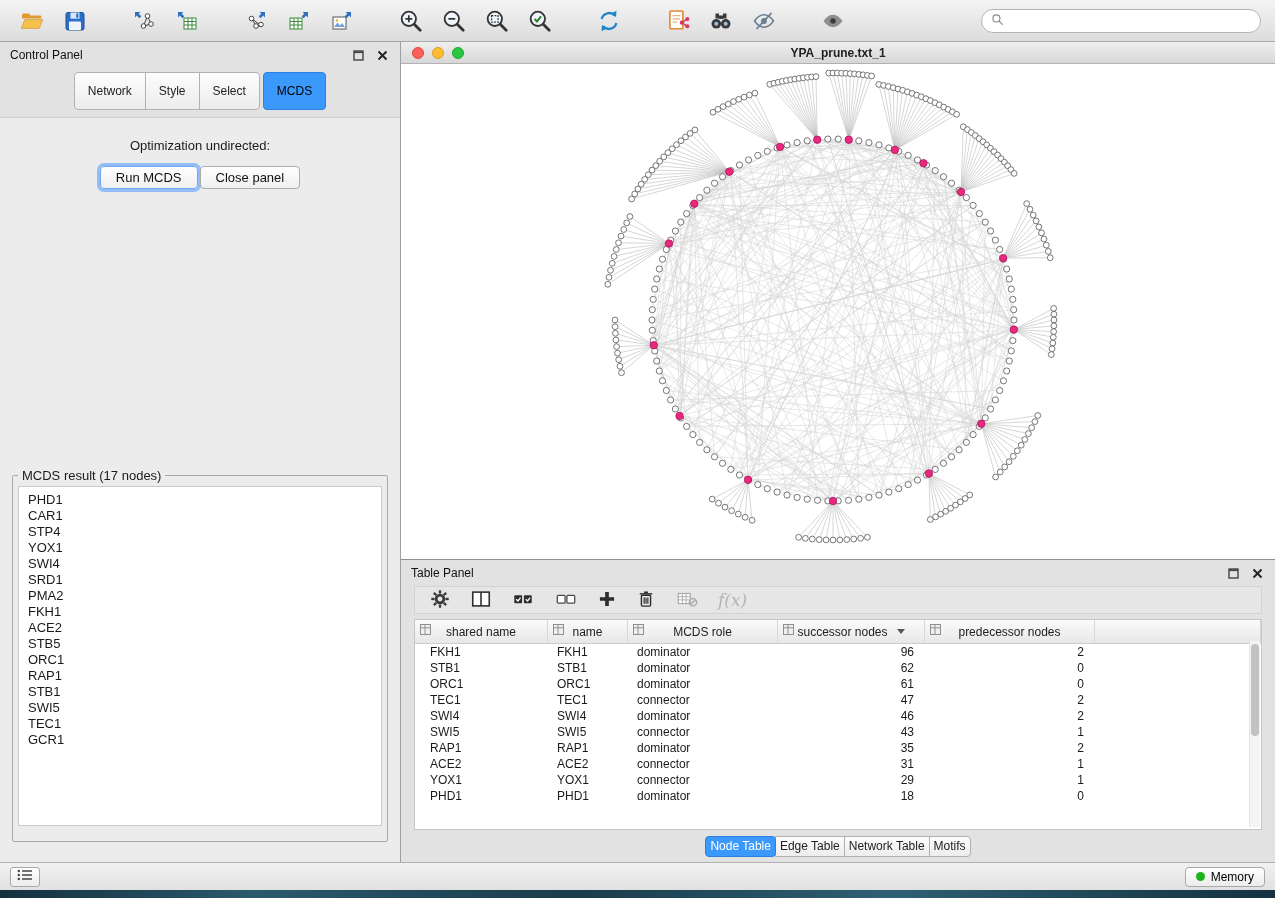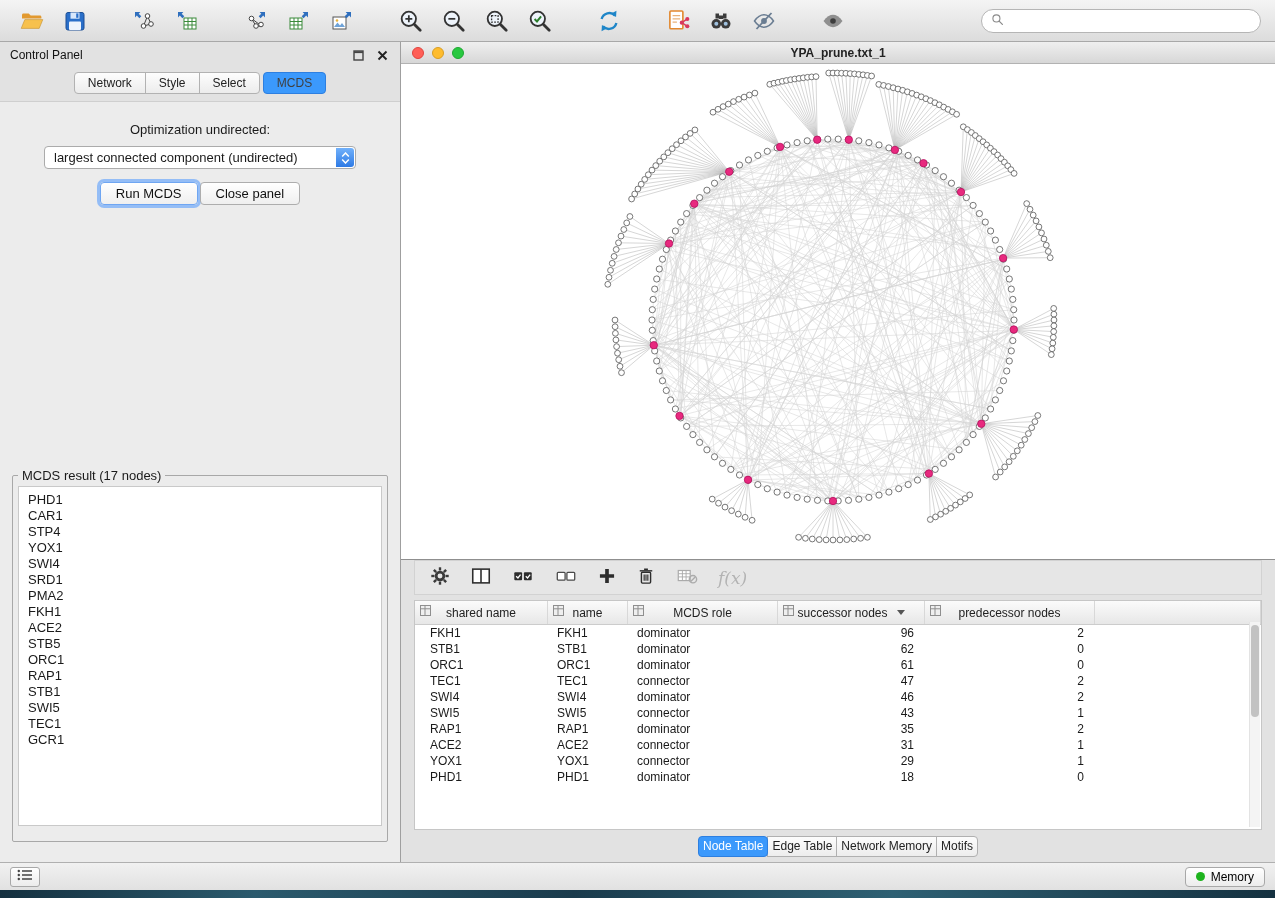--- a/index.html
+++ b/index.html
@@ -25,25 +25,25 @@
   .right-col { flex:1; display:flex; flex-direction:column; }
 
   .panel-header { height:26px; display:flex; align-items:center; padding:0 10px;
     font-size:12px; color:#111; }
   .panel-header .ph-icons { margin-left:auto; display:flex; gap:8px; align-items:center; }
   .ph-btn { width:16px; height:16px; border:none; background:transparent; display:flex;
     align-items:center; justify-content:center; }
 
   
   .cp-tabbar { display:flex; justify-content:center; padding:4px 0 7px; }
-  .cp-tab { font-size:12px; padding:3px 13px; background:linear-gradient(#fdfdfd,#ececec);
+  .cp-tab { font-size:12px; padding:11px 13px; background:linear-gradient(#fdfdfd,#ececec);
     border:1px solid #b2b2b2; margin-left:-1px; color:#222; }
   .cp-tab.first { border-radius:4px 0 0 4px; margin-left:0; }
   .cp-tab.lastplain { border-radius:0 4px 4px 0; }
-  .cp-tab.active { background:#3b99fc; color:#404040; border:1px solid #2d7fe0;
+  .cp-tab.active { background:#3b99fc; color:#000000; border:1px solid #2d7fe0;
     border-radius:4px; margin-left:3px; }
 
   .cp-body { flex:1; background:#ececec; border-top:1px solid #cfcfcf; display:flex;
     flex-direction:column; }
   .opt-label { text-align:center; font-size:13px; margin-top:20px; }
   .dropdown { margin:9px auto 0; width:312px; height:23px; background:#fff;
     border:1px solid #ababab; border-radius:4px; position:relative; display:flex;
     align-items:center; font-size:13px; padding:0 24px 0 9px; }
   .dd-stepper { position:absolute; right:1px; top:1px; bottom:1px; width:18px;
     border-radius:0 3px 3px 0; background:linear-gradient(#71b1fb,#2e7ae5);
@@ -69,21 +69,21 @@
   .lights { position:absolute; left:11px; top:5px; display:flex; gap:8px; }
   .light { width:12px; height:12px; border-radius:50%; }
   .light.red { background:#ff5f57; border:1px solid #e0443e; }
   .light.yellow { background:#febc2e; border:1px solid #d89e24; }
   .light.green { background:#28c840; border:1px solid #1ea832; }
   .net-title { font-size:12px; font-weight:bold; color:#222; }
   .net-canvas { flex:1; background:#ffffff; position:relative; overflow:hidden; }
 
   
   .table-panel { flex:1; background:#e2e2e2; display:flex; flex-direction:column; }
-  .table-toolbar { height:35px; margin:0 13px; background:#e6e6e6; border:1px solid #d2d2d2;
+  .table-toolbar { height:28px; margin:0 13px; background:#e6e6e6; border:1px solid #d2d2d2;
     display:flex; align-items:center; padding:0 14px; gap:19px; }
   .tt-btn { border:none; background:transparent; display:flex; align-items:center;
     justify-content:center; height:30px; }
   .fx { font-family:"DejaVu Serif", serif; font-style:italic; font-size:17px; color:#b3b3b3; }
 
   .table-wrap { margin:5px 13px 0; background:#fff; border:1px solid #c6c6c6; flex:1;
     position:relative; overflow:hidden; }
   .thead { display:flex; height:24px; background:linear-gradient(#fbfbfb,#e7e7e7);
     border-bottom:1px solid #cccccc; font-size:12px; color:#222;justify-content:flex-end; }
   .th { position:relative; display:flex; align-items:center; justify-content:center;
@@ -326,29 +326,20 @@
       </span>
     </div>
     <div class="cp-tabbar">
         <button class="cp-tab first">Network</button>
         <button class="cp-tab">Style</button>
         <button class="cp-tab lastplain">Select</button>
         <button class="cp-tab active">MCDS</button>
       </div>
     <div class="cp-body">
       <div class="opt-label">Optimization undirected:</div>
-      <div class="dropdown">
-        <span>largest connected component (undirected)</span>
-        <span class="dd-stepper">
-            <svg width="9" height="12" viewBox="0 0 9 12">
-              <path d="M1.2 4.4L4.5 1l3.3 3.4" fill="none" stroke="#fff" stroke-width="1.5"></path>
-              <path d="M1.2 7.6L4.5 11l3.3-3.4" fill="none" stroke="#fff" stroke-width="1.5"></path>
-            </svg>
-          </span>
-      </div>
       <div class="btn-row">
         <button class="mac-btn focused">Run MCDS</button>
         <button class="mac-btn">Close panel</button>
       </div>
       <fieldset class="result-fieldset">
         <legend>MCDS result (17 nodes)</legend>
         <div class="result-list">
             <div class="result-item">PHD1</div>
             <div class="result-item">CAR1</div>
             <div class="result-item">STP4</div>
@@ -1184,20 +1175,36 @@
               <circle cx="432.0" cy="437.0" r="3.7" fill="#e8297e" stroke="#b50f5f" stroke-width="0.8"></circle>
               <circle cx="347.0" cy="415.8" r="3.7" fill="#e8297e" stroke="#b50f5f" stroke-width="0.8"></circle>
               <circle cx="278.5" cy="351.9" r="3.7" fill="#e8297e" stroke="#b50f5f" stroke-width="0.8"></circle>
               <circle cx="252.8" cy="281.2" r="3.7" fill="#e8297e" stroke="#b50f5f" stroke-width="0.8"></circle>
             </g>
           </svg>
       </div>
     </div>
 
     <div class="table-panel">
+      <div class="panel-header">
+        <span>Table Panel</span>
+        <span class="ph-icons">
+          <button class="ph-btn">
+              <svg width="11" height="11" viewBox="0 0 11 11">
+                <rect x="1" y="1" width="9" height="9" fill="none" stroke="#444" stroke-width="1.4"></rect>
+                <line x1="1" y1="2.2" x2="10" y2="2.2" stroke="#444" stroke-width="1.8"></line>
+              </svg>
+            </button>
+          <button class="ph-btn">
+              <svg width="11" height="11" viewBox="0 0 11 11">
+                <path d="M1.5 1.5l8 8M9.5 1.5l-8 8" stroke="#222" stroke-width="1.9"></path>
+              </svg>
+            </button>
+        </span>
+      </div>
       <div class="table-toolbar">
         <button class="tt-btn">
           <span><svg width="22" height="22" viewBox="0 0 24 24">
                 <circle cx="12" cy="12" r="4.2" fill="none" stroke="#3a3a3a" stroke-width="3"></circle>
                 <g stroke="#3a3a3a" stroke-width="2.6">
                   <line x1="12" y1="2.5" x2="12" y2="6"></line>
                   <line x1="12" y1="18" x2="12" y2="21.5"></line>
                   <line x1="2.5" y1="12" x2="6" y2="12"></line>
                   <line x1="18" y1="12" x2="21.5" y2="12"></line>
                   <line x1="5.3" y1="5.3" x2="7.8" y2="7.8"></line>
@@ -1371,21 +1378,21 @@
               <div class="td c4" style="width: 170px;">0</div>
             </div>
           </div>
         <div class="vscroll">
             <div class="vthumb"></div>
           </div>
       </div>
       <div class="table-tabs">
           <button class="bt-tab active">Node Table</button>
           <button class="bt-tab">Edge Table</button>
-          <button class="bt-tab">Network Memory</button>
+          <button class="bt-tab">Network Table</button>
           <button class="bt-tab last">Motifs</button>
         </div>
     </div>
   </div>
 </div>
 
 <div class="statusbar">
   <button class="menu-btn">
     <span><svg width="16" height="12" viewBox="0 0 16 12">
           <circle cx="1.8" cy="2" r="1.2" fill="#444"></circle>

